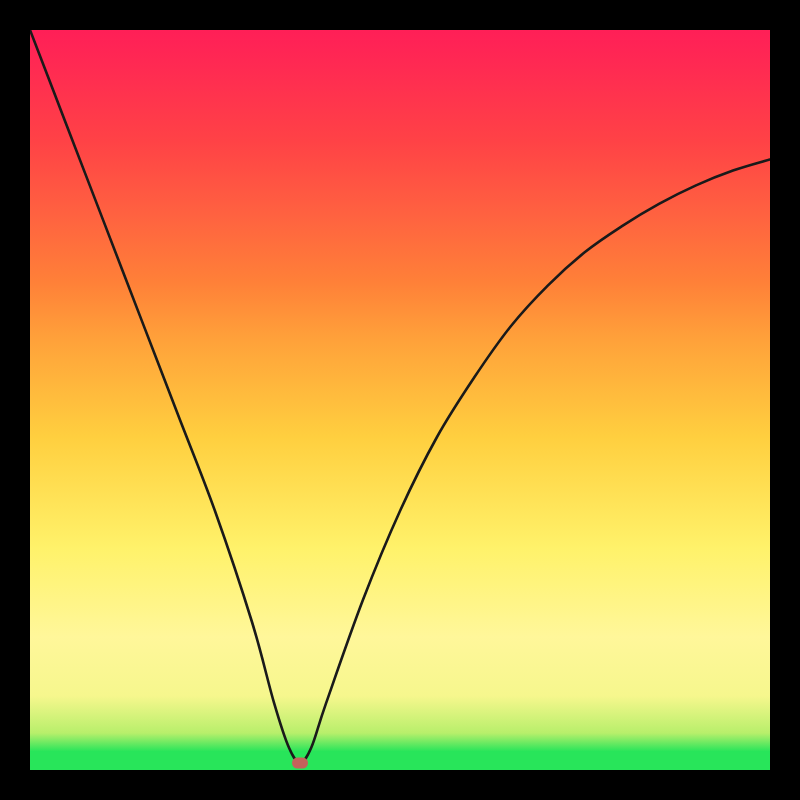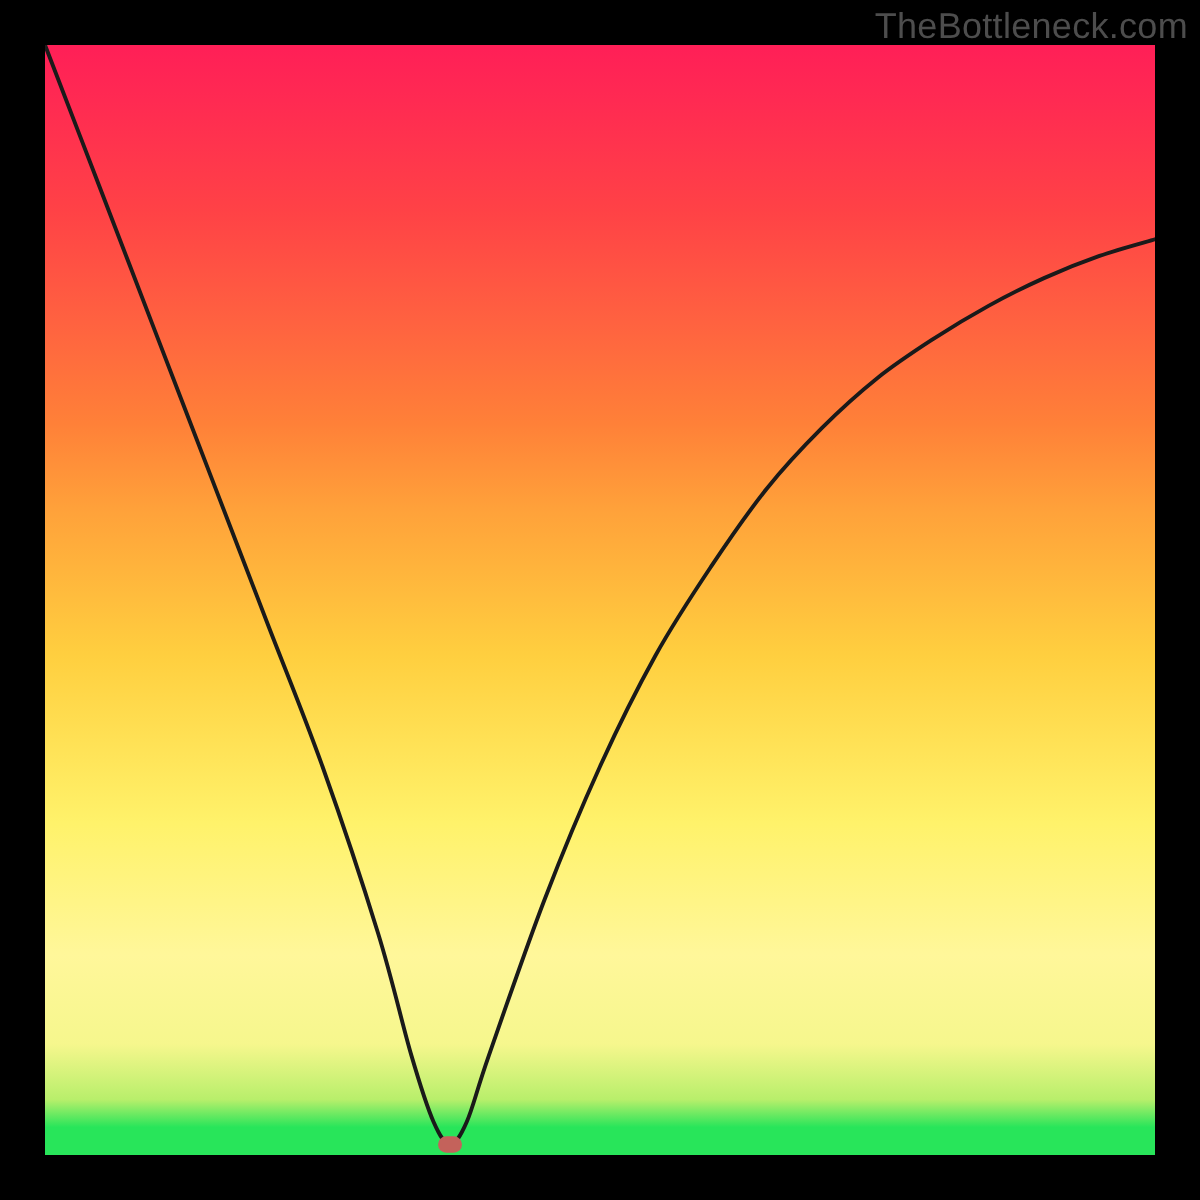--- a/index.html
+++ b/index.html
@@ -65,20 +65,19 @@
     height: 11px;
     border-radius: 6px;
     background: #c4625b;
     transform: translate(-50%, -50%);
   }
 </style>
 </head>
 <body>
 
 <div class="frame">
-  <div class="watermark">TheBottleneck.com</div>
   <div class="plot">
     <svg class="curve" viewBox="0 0 740 740" preserveAspectRatio="none">
       <path id="curve-path" fill="none" stroke="#1a1a1a" stroke-width="2.6" stroke-linejoin="round" stroke-linecap="round" d="M 0.00 0.00 C 6.17 16.03, 24.67 64.13, 37.00 96.20 C 49.33 128.27, 61.67 160.33, 74.00 192.40 C 86.33 224.47, 98.67 256.53, 111.00 288.60 C 123.33 320.67, 135.67 352.73, 148.00 384.80 C 160.33 416.87, 172.67 446.47, 185.00 481.00 C 197.33 515.53, 212.13 559.93, 222.00 592.00 C 231.87 624.07, 238.03 652.43, 244.20 673.40 C 250.37 694.37, 254.68 707.93, 259.00 717.80 C 263.32 727.67, 266.40 732.60, 270.10 732.60 C 273.80 732.60, 276.88 727.67, 281.20 717.80 C 285.52 707.93, 287.37 698.07, 296.00 673.40 C 304.63 648.73, 320.67 601.87, 333.00 569.80 C 345.33 537.73, 357.67 508.13, 370.00 481.00 C 382.33 453.87, 394.67 429.20, 407.00 407.00 C 419.33 384.80, 431.67 366.30, 444.00 347.80 C 456.33 329.30, 468.67 311.42, 481.00 296.00 C 493.33 280.58, 505.67 267.63, 518.00 255.30 C 530.33 242.97, 542.67 231.87, 555.00 222.00 C 567.33 212.13, 579.67 204.12, 592.00 196.10 C 604.33 188.08, 616.67 180.68, 629.00 173.90 C 641.33 167.12, 653.67 160.95, 666.00 155.40 C 678.33 149.85, 690.67 144.92, 703.00 140.60 C 715.33 136.28, 733.83 131.35, 740.00 129.50"></path>
     </svg>
     <div class="marker" id="marker" style="left: 270.1px; top: 732.6px; background: rgb(196, 98, 91);"></div>
   </div>
 </div>
 
 </body></html>

